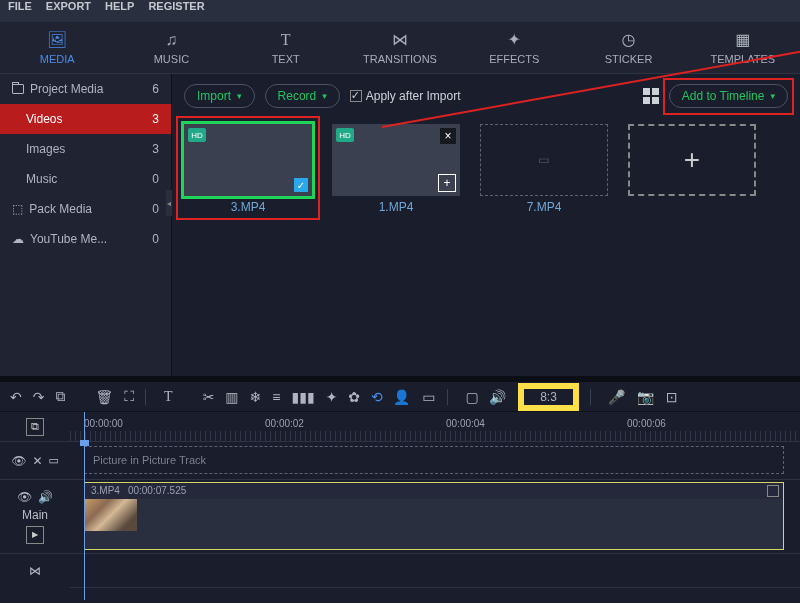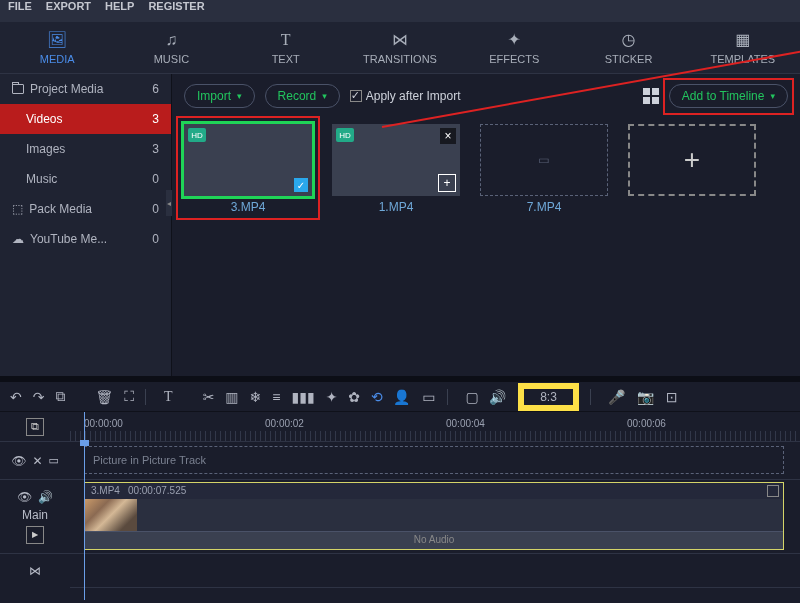--- a/index.html
+++ b/index.html
@@ -328,19 +328,18 @@
     </div>
 
     <div class="track main-track" style="position:relative">
       <div class="clip">
         <div class="clip-hdr">
           <span>3.MP4</span>
           <span>00:00:07.525</span>
           <span class="expand"></span>
         </div>
         <div class="clip-img"></div>
-        <div class="clip-audio">No Audio</div>
       </div>
     </div>
 
     <div class="track trans-track"></div>
   </div>
 </div>
 
 </body></html>

